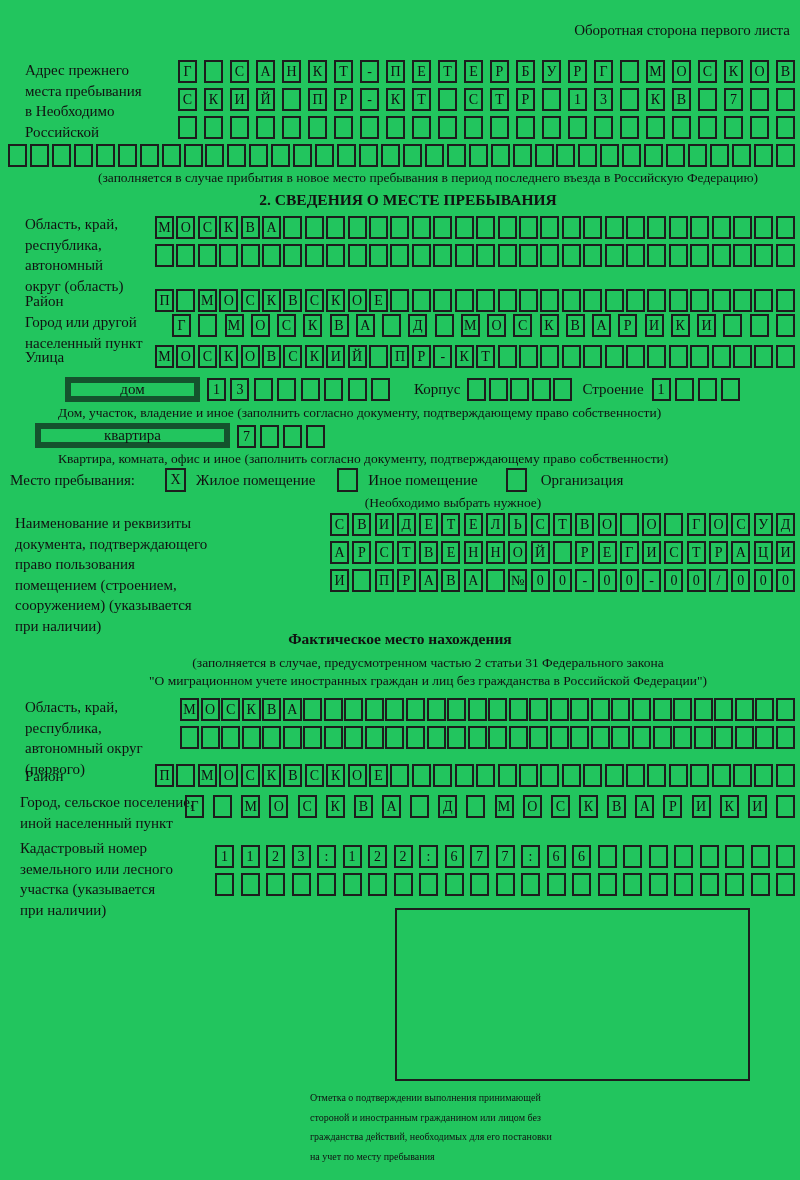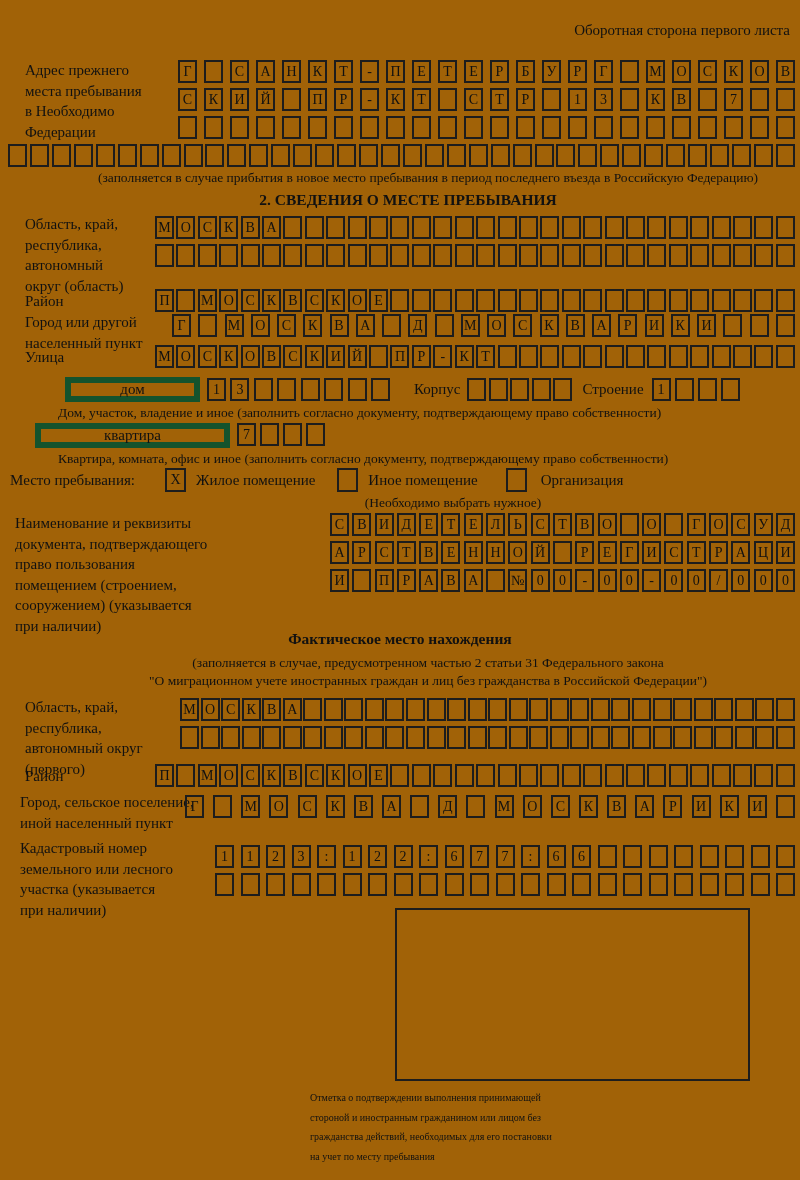--- a/index.html
+++ b/index.html
@@ -1,17 +1,17 @@
 <!DOCTYPE html>
 <html lang="ru"><head>
 <meta charset="utf-8">
 <style>
   html,body{margin:0;padding:0;background:#ffffff;}
   body{font-family:"Liberation Serif","DejaVu Serif",serif;color:#111;}
-  #form{position:relative;width:800px;height:1180px;background:#a16207;overflow:hidden;text-decoration:underline;}
+  #form{position:relative;width:800px;height:1180px;background:#22c55e;overflow:hidden;text-decoration:underline;}
   .lbl{font-size:15px;line-height:20.5px;}
   .lbl div{white-space:nowrap;}
   .cells{display:flex;justify-content:space-between;height:23px;}
   .cell{box-sizing:border-box;flex:0 0 19px;width:19px;height:23px;border:2px solid #1d1d1d;
         display:flex;align-items:center;justify-content:center;font-size:14px;line-height:1;}
   .rowgap{margin-bottom:5px;}
   .widebox{box-sizing:border-box;border:6px solid #14532d;height:25px;display:flex;
            align-items:center;justify-content:center;font-size:15px;}
   .note{font-size:13.5px;padding-left:28px;}
   .title{font-weight:bold;font-size:15.5px;text-align:center;}
@@ -34,21 +34,21 @@
   #s2-street-label{top:347px;left:25px;}
   #s2-street-row{top:345px;left:155px;width:640px;}
   #house-row{top:377px;left:65px;display:flex;align-items:center;}
   #house-widebox{width:135px;}
   #house-cells{width:183px;margin-left:7px;}
   #korpus-label{margin-left:24px;font-size:15px;}
   #korpus-cells{width:105px;margin-left:7px;}
   #stroenie-label{margin-left:10px;font-size:15px;}
   #stroenie-cells{width:88px;margin-left:8px;}
   #house-note{top:405px;left:30px;}
-  #flat-row{top:423px;left:35px;display:flex;align-items:flex-start;}
+  #flat-row{top:423px;left:35px;display:flex;align-items:flex-end;}
   #flat-widebox{width:195px;}
   #flat-cells{width:88px;margin-left:7px;}
   #flat-note{top:451px;left:30px;}
   #stay-row{top:468px;left:10px;display:flex;align-items:center;font-size:15px;}
   #stay-chk1{margin-left:30px;}
   #stay-lbl1{margin-left:10px;}
   #stay-chk2{margin-left:22px;}
   #stay-lbl2{margin-left:10px;}
   #stay-chk3{margin-left:28px;}
   #stay-lbl3{margin-left:14px;}
@@ -74,21 +74,21 @@
 <body>
 
 <div id="form">
 
   <div id="side-note" class="abs">Оборотная сторона первого листа</div>
 
   <div id="prev-label" class="abs lbl">
     <div>Адрес прежнего</div>
     <div>места пребывания</div>
     <div>в Необходимо</div>
-    <div>Федерации</div>
+    <div>Российской</div>
   </div>
   <div id="prev-rows" class="abs">
     <div class="cells rowgap">
         <span class="cell">Г</span>
         <span class="cell"></span>
         <span class="cell">С</span>
         <span class="cell">А</span>
         <span class="cell">Н</span>
         <span class="cell">К</span>
         <span class="cell">Т</span>

